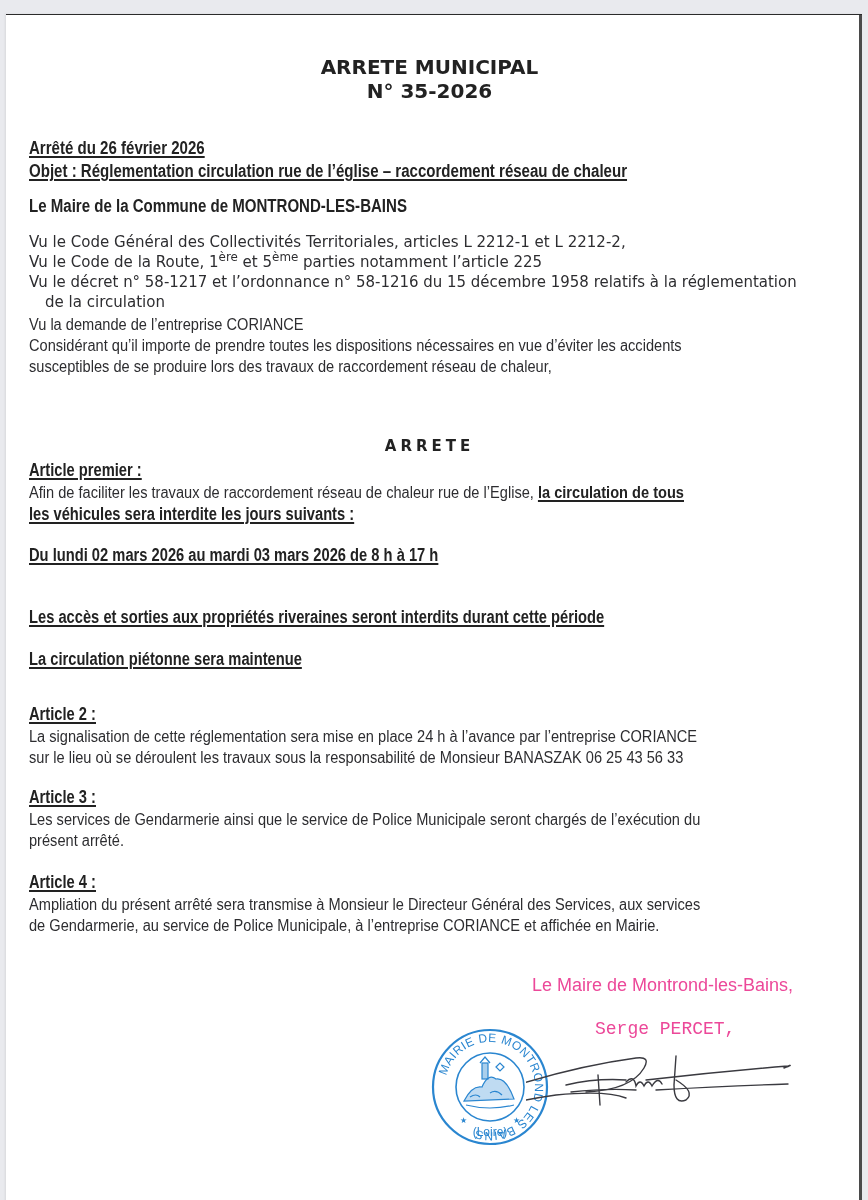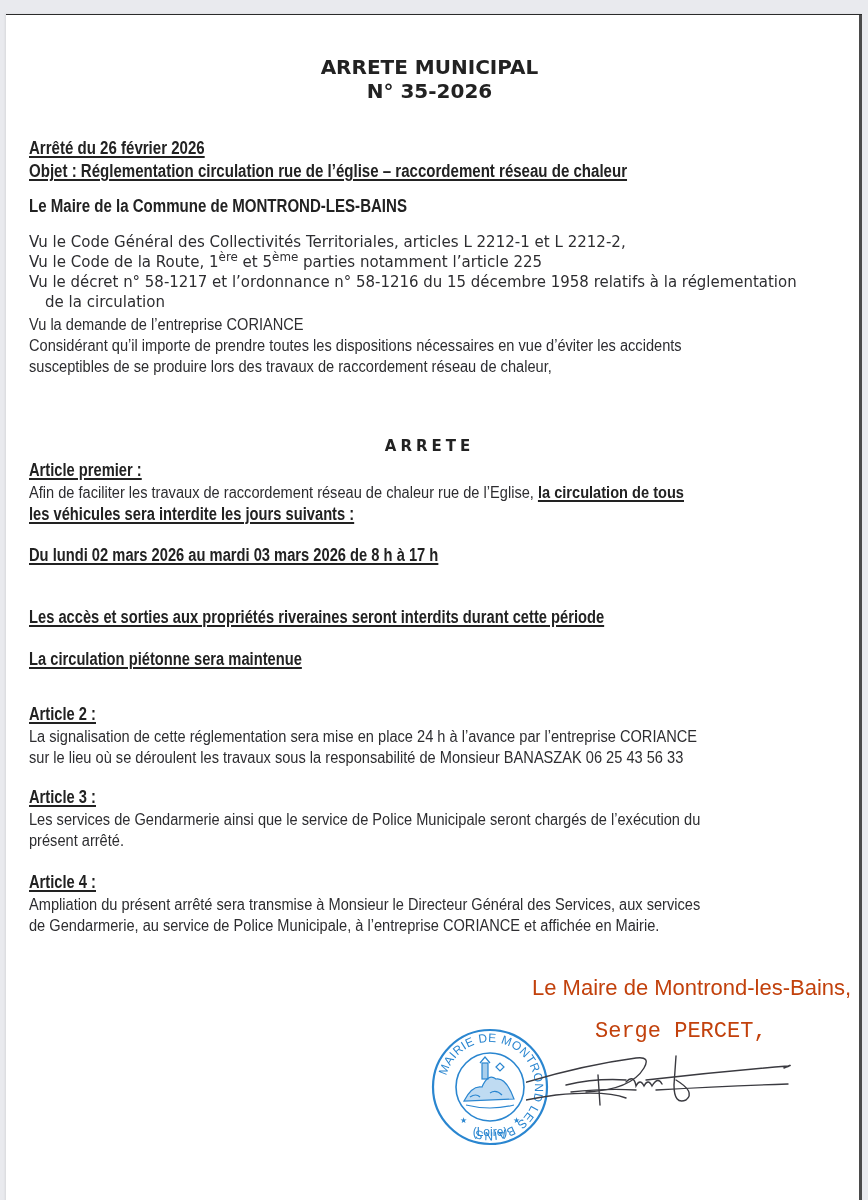--- a/index.html
+++ b/index.html
@@ -48,21 +48,21 @@
       left: 0; width: 847px; text-align: center;
       font-weight: bold; font-size: 15px; letter-spacing: 4px; color: #222;
     }
     .bold-cond {
       font-family: "Liberation Sans", sans-serif;
       font-weight: bold; font-size: 17.5px; color: #222;
       transform: scaleX(0.84); transform-origin: left top;
     }
     .sig-text {
       font-family: "Liberation Sans", sans-serif;
-      font-size: 22px; color: #c2410c;
+      font-size: 18px; color: #ec4899;
     }
     .stamp { position: absolute; left: 424px; top: 1012px; }
     .signature { position: absolute; left: 520px; top: 1035px; }
   </style>
 </head>
 <body>
 
 <div class="page">
   <div class="right-edge"></div>
 

